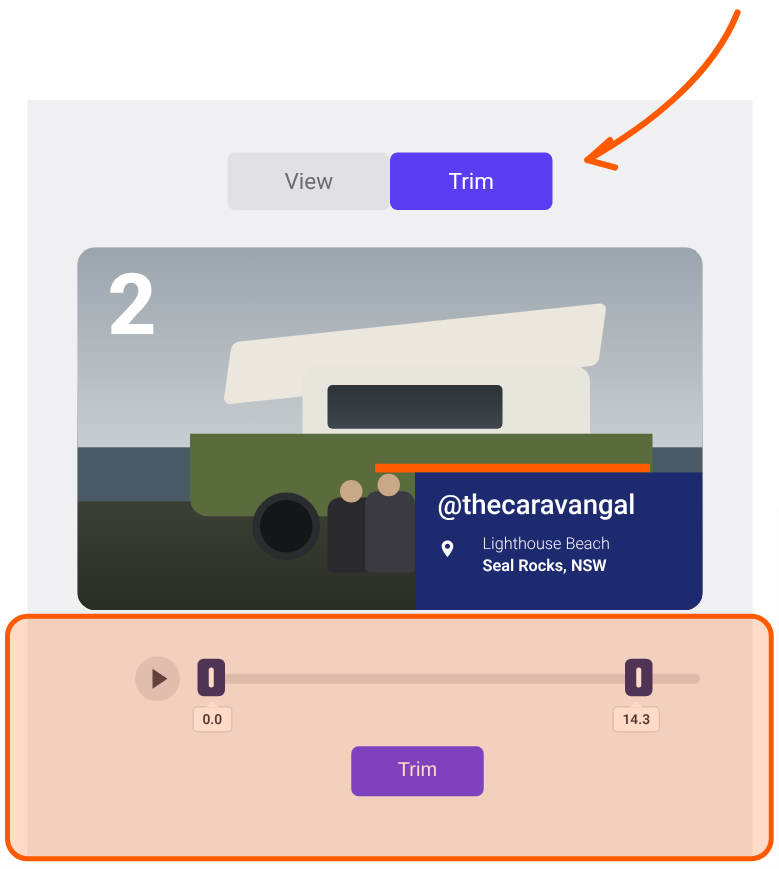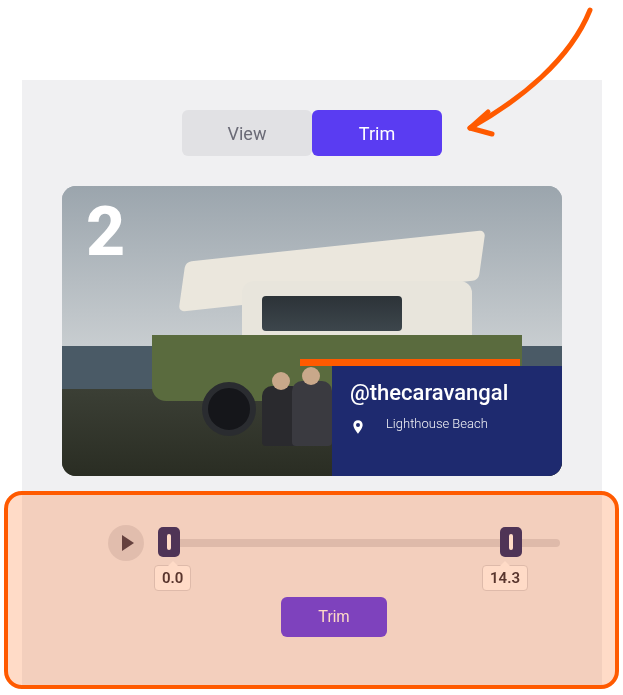--- a/index.html
+++ b/index.html
@@ -11,21 +11,21 @@
     position: relative;
     overflow: hidden;
   }
   .outer-panel {
     position: absolute;
     left: 22px;
     top: 80px;
     width: 580px;
     height: 605px;
     background: #f0f0f2;
-    padding-top: 30px;
+    padding-top: 42px;
   }
   .tabs {
     display: flex;
     justify-content: center;
     gap: 0;
     margin-bottom: 30px;
   }
   .tab {
     width: 130px;
     height: 46px;
@@ -206,21 +206,21 @@
     content: "";
     width: 4px; height: 16px;
     background: #fff;
     border-radius: 2px;
   }
   .handle-left { left: 0; }
   .handle-right { right: 38px; }
   .time-label {
     position: absolute;
     top: 40px;
-    font-size: 15px;
+    font-size: 11px;
     font-weight: 600;
     color: #2b2b3a;
     background: #fff;
     border: 1px solid #d5d5da;
     border-radius: 4px;
     padding: 3px 7px;
     white-space: nowrap;
   }
   .time-left { left: -4px; }
   .time-right { right: 32px; }
@@ -292,20 +292,21 @@
     <div class="orange-bar"></div>
 
     <div class="info-box">
       <div class="info-handle">@thecaravangal</div>
       <div class="info-loc">
         <svg class="pin-icon" viewBox="0 0 24 24">
           <path fill="#fff" d="M12 2C8 2 5 5 5 9c0 5 7 13 7 13s7-8 7-13c0-4-3-7-7-7zm0 10a3 3 0 1 1 0-6 3 3 0 0 1 0 6z"></path>
         </svg>
         <div class="loc-text">
           <div class="loc-sub">Lighthouse Beach</div>
+          <div class="loc-main">Seal Rocks, NSW</div>
         </div>
       </div>
     </div>
   </div>
 
   <div class="trim-panel">
     <div class="controls-row">
       <div class="play-btn">
         <div class="play-triangle"></div>
       </div>

